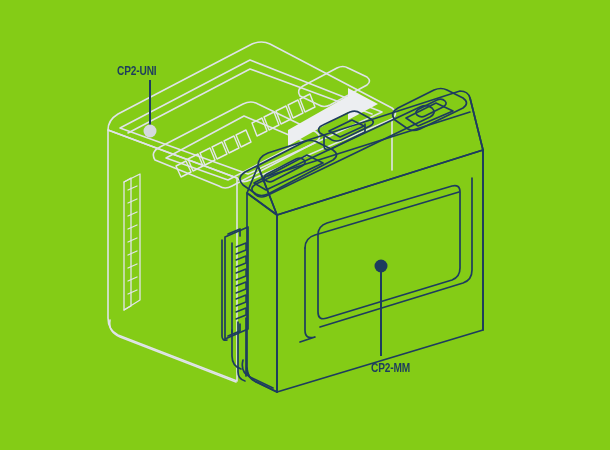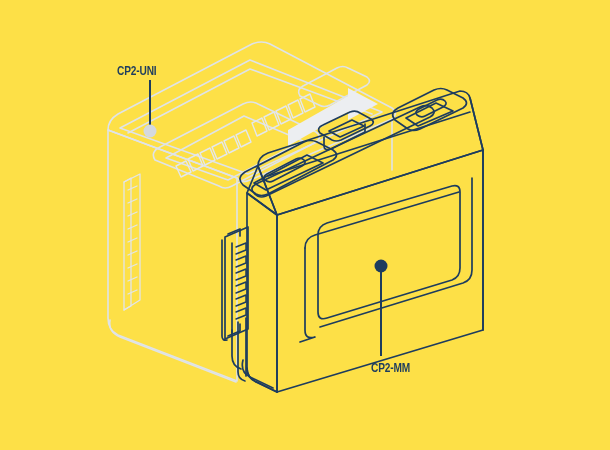--- a/index.html
+++ b/index.html
@@ -7,21 +7,21 @@
     padding: 0;
     background: #ffffff;
   }
   body {
     font-family: "Liberation Sans", sans-serif;
   }
   #stage {
     position: relative;
     width: 610px;
     height: 450px;
-    background: #fde047;
+    background: #84cc16;
     overflow: hidden;
   }
   #art {
     position: absolute;
     left: 0;
     top: 0;
     width: 610px;
     height: 450px;
   }
   .callout-label {

